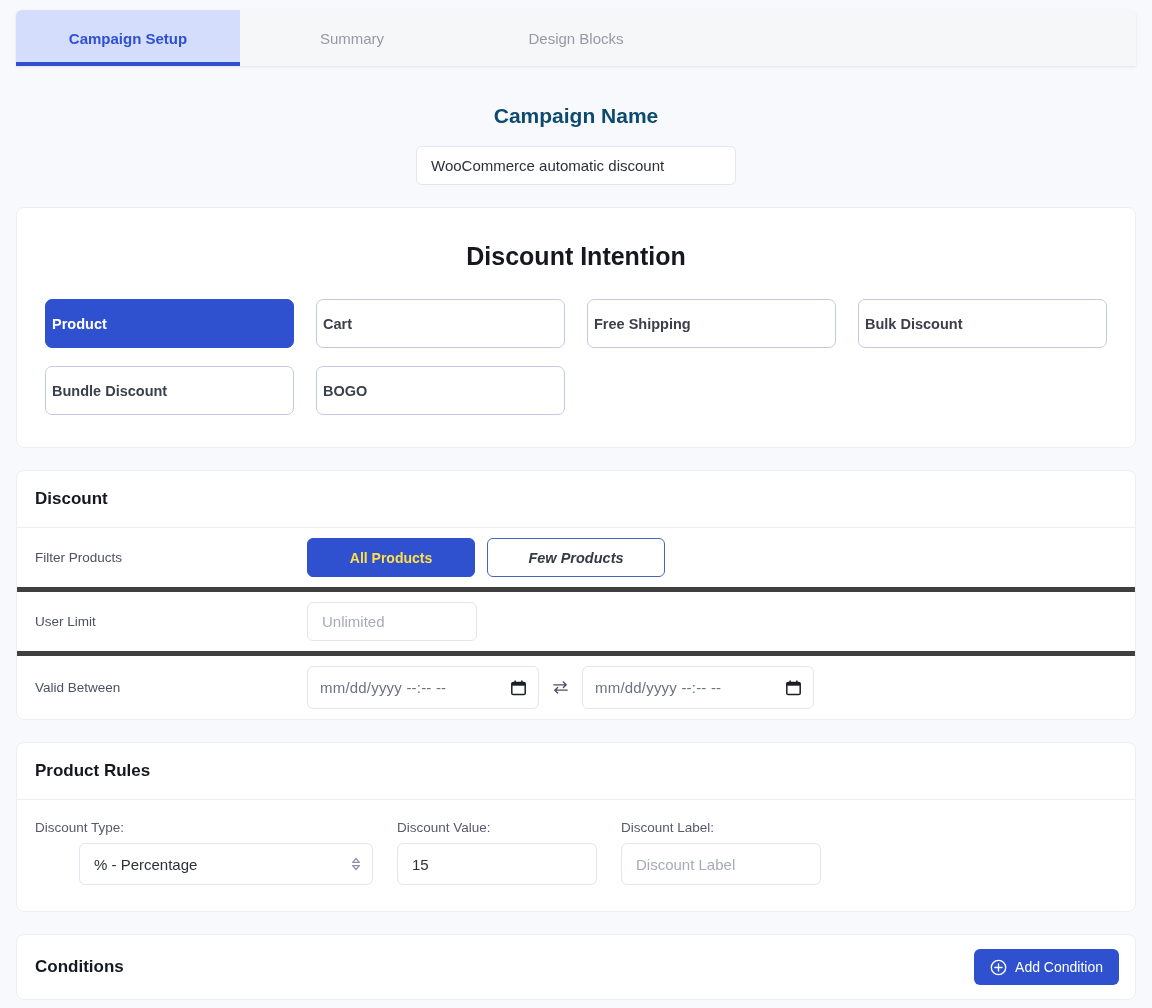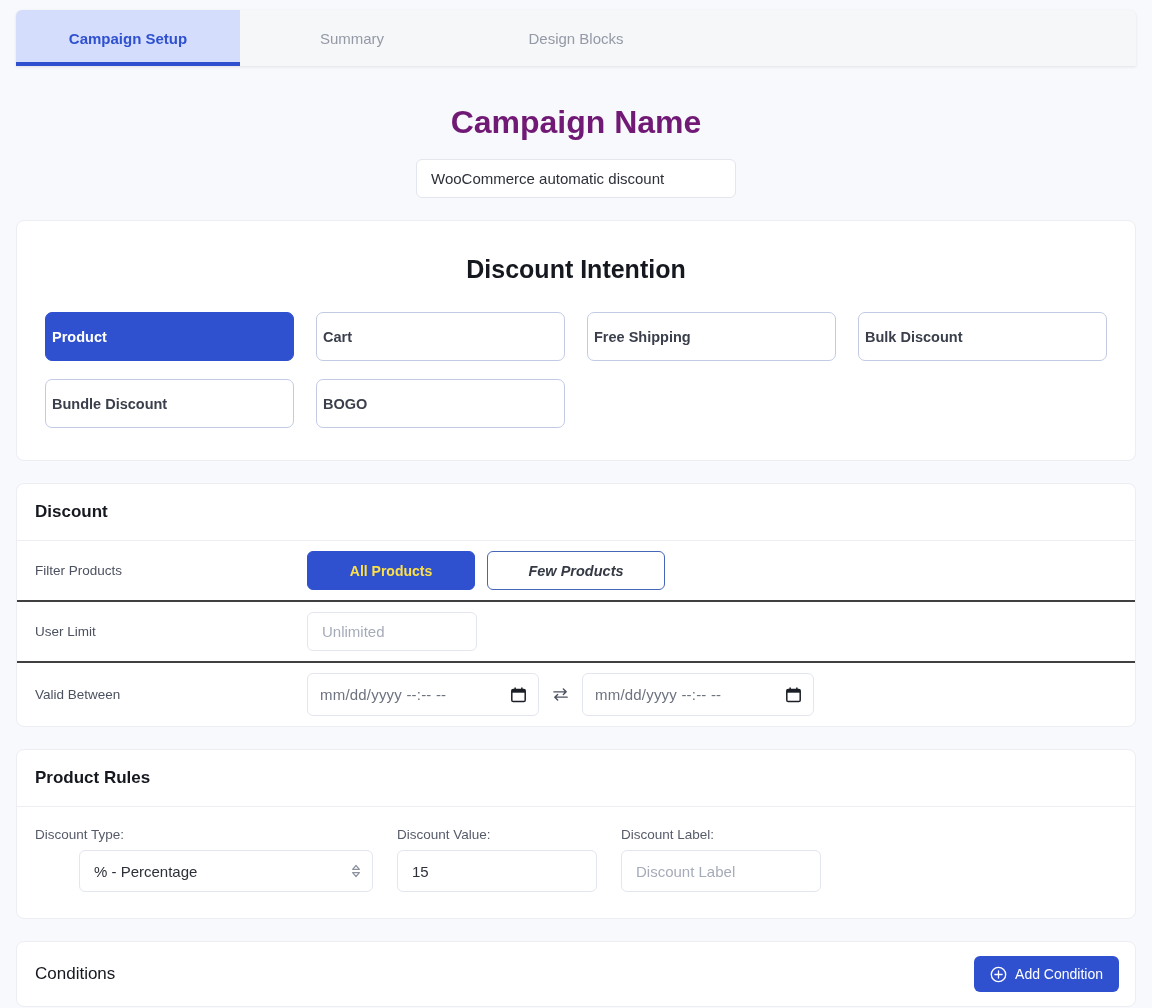--- a/index.html
+++ b/index.html
@@ -51,23 +51,23 @@
   }
 
   
   .page { padding: 0 16px; }
 
   .campaign-block {
     padding-top: 38px;
     text-align: center;
   }
   .campaign-title {
-    font-size: 32px;
+    font-size: 21px;
     font-weight: 700;
-    color: #701a75;
+    color: #0c4a6e;
     margin: 0 0 18px 0;
   }
   .campaign-input {
     width: 320px;
     height: 39px;
     border: 1px solid #e3e6ee;
     border-radius: 6px;
     background: #ffffff;
     font-size: 15px;
     color: #2d3038;
@@ -122,21 +122,21 @@
     font-weight: 700;
     color: #15181f;
     padding: 18px 18px;
     border-bottom: 1px solid #eceef4;
   }
   .row {
     display: flex;
     align-items: center;
     min-height: 59px;
     padding: 10px 18px;
-    border-bottom: 2px solid #404040;
+    border-bottom: 5px solid #404040;
   }
   .row:last-child { border-bottom: none; }
   .row-label {
     width: 272px;
     flex: none;
     font-size: 13.5px;
     color: #4c5160;
   }
   .row-ctrl { display: flex; align-items: center; gap: 12px; }
 
@@ -253,21 +253,21 @@
     font-family: "Liberation Sans", sans-serif;
     outline: none;
   }
   .rules-input::placeholder { color: #a6abb8; }
 
   
   .cond-head {
     display: flex; align-items: center; justify-content: space-between;
     padding: 14px 16px 14px 18px;
   }
-  .cond-title { font-size: 17px; font-weight: 400; color: #15181f; }
+  .cond-title { font-size: 17px; font-weight: 700; color: #15181f; }
   .add-cond {
     display: flex; align-items: center; gap: 8px;
     height: 36px;
     padding: 5px 16px;
     background: #2f51cf;
     border: none;
     border-radius: 6px;
     color: #ffffff;
     font-size: 14px;
     cursor: pointer;

